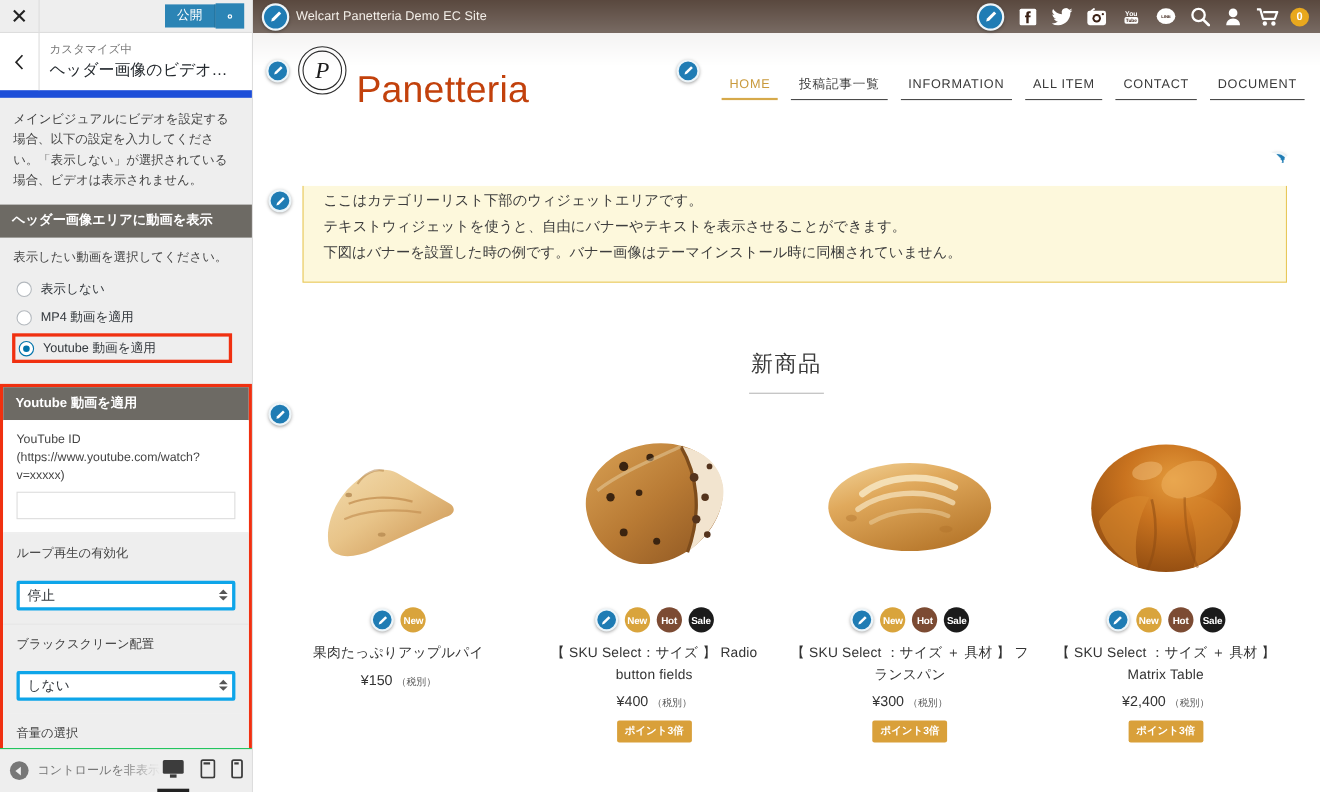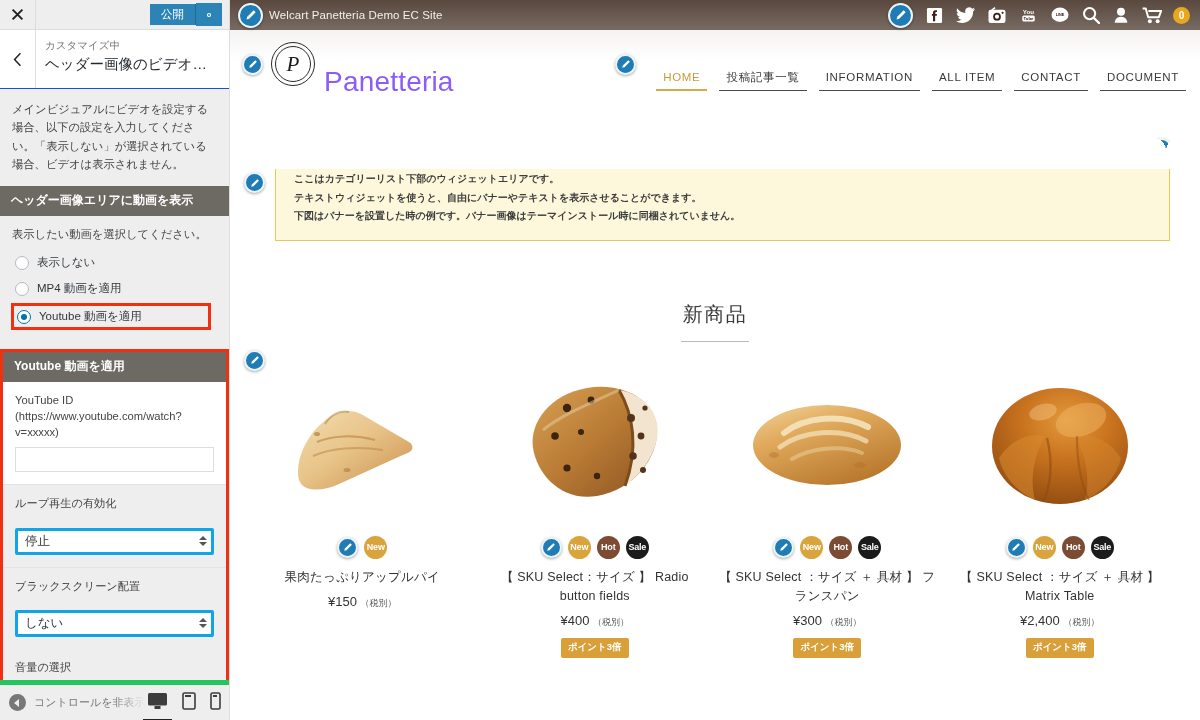--- a/index.html
+++ b/index.html
@@ -32,21 +32,21 @@
     padding: 4px 11px 5px; border: none; cursor: pointer;
     border-right: 1px solid #1f6b94; line-height: 1.1;
   }
   .sb-gear {
     background: #2b84b5; color: #fff; width: 26px; height: 23px;
     display: flex; align-items: center; justify-content: center; cursor: pointer;
   }
   .sb-gear svg { width: 12px; height: 12px; fill: #fff; }
 
   .sb-header {
-    height: 59px; background: #fff; border-bottom: 1px solid #1d4ed8;
+    height: 59px; background: #fff; border-bottom: 7px solid #1d4ed8;
     display: flex; align-items: stretch; flex: 0 0 59px;
   }
   .sb-back {
     width: 36px; display: flex; align-items: center; justify-content: center;
     border-right: 1px solid #ddd; cursor: pointer;
   }
   .sb-back svg { width: 11px; height: 15px; }
   .sb-titles { padding: 9px 10px 0 9px; overflow: hidden; }
   .sb-subtitle { font-size: 10.5px; color: #777; line-height: 1.3; }
   .sb-title {
@@ -103,21 +103,21 @@
     display: flex; flex-direction: column; gap: 2px; pointer-events: none;
   }
   .select-arrows i {
     width: 0; height: 0; border-left: 4px solid transparent;
     border-right: 4px solid transparent; display: block;
   }
   .select-arrows i.up { border-bottom: 4px solid #555; }
   .select-arrows i.dn { border-top: 4px solid #555; }
 
   .sb-footer {
-    height: 40px; flex: 0 0 40px; background: #eee; border-top: 5px solid #22c55e;
+    height: 40px; flex: 0 0 40px; background: #eee; border-top: 1px solid #22c55e;
     display: flex; align-items: center; padding-left: 9px; position: relative;
   }
   .collapse-icon {
     width: 17px; height: 17px; border-radius: 50%; background: #777;
     display: flex; align-items: center; justify-content: center; flex: 0 0 17px;
   }
   .collapse-icon i {
     width: 0; height: 0; border-top: 4px solid transparent;
     border-bottom: 4px solid transparent; border-right: 5px solid #eee;
     margin-right: 2px;
@@ -191,21 +191,21 @@
     border: 1.5px solid #2b2b2b; display: flex; align-items: center; justify-content: center;
     position: relative;
   }
   .brand-logo::after {
     content: ""; position: absolute; inset: 3px; border-radius: 50%; border: 1px solid #2b2b2b;
   }
   .brand-logo span {
     font-family: "Liberation Serif", serif; font-style: italic;
     font-size: 21px; color: #1c1c1c; line-height: 1; position: relative; z-index: 1;
   }
-  .brand-name { font-size: 28px; color: #8b5cf6; letter-spacing: .2px; font-weight: 400; margin-top: 36px; }
+  .brand-name { font-size: 34px; color: #c2410c; letter-spacing: .2px; font-weight: 400; margin-top: 36px; }
   .nav-spacer { flex: 1; }
   .mainnav { display: flex; align-items: flex-end; height: 68px; padding-bottom: 2px; }
   .nav-item {
     font-size: 11.5px; color: #3a3a3a; letter-spacing: .7px; cursor: pointer;
     padding: 0 13px 13px; position: relative; line-height: 1;
     display: flex; align-items: flex-end; height: 100%;
   }
   .nav-item::after {
     content: ""; position: absolute; left: 6px; right: 6px; bottom: 5px;
     height: 1.5px; background: #4a4a4a;
@@ -220,21 +220,21 @@
   }
   .scallop-fill { position: absolute; top: 151px; left: 0; right: 0; height: 18px; background: #fff; z-index: 16; }
 
   .pv-body { position: absolute; top: 152px; left: 0; right: 0; bottom: 0; background: #fff; }
 
   .widget-row { display: flex; align-items: flex-start; padding: 0 0 0 14px; position: relative; }
   .widget-box {
     flex: 1; background: #fdf8dc; border: 1px solid #e8c85a;
     margin: 0 30px 0 10px; padding: 13px 18px 14px;
   }
-  .widget-box p { font-size: 10px; color: #3d3d3d; line-height: 1.85; font-weight: bold; }
+  .widget-box p { font-size: 13px; color: #3d3d3d; line-height: 1.85; }
 
   .section-title-wrap { text-align: center; margin-top: 60px; }
   .section-title { font-size: 20px; color: #3a3a3a; letter-spacing: 1.5px; }
   .section-title-rule { width: 68px; height: 1px; background: #b9b9b9; margin: 13px auto 0; }
 
   .products { display: flex; padding: 22px 24px 0 16px; gap: 0; }
   .product { flex: 1; text-align: center; padding: 0 8px; }
   .prod-img { height: 160px; display: flex; align-items: center; justify-content: center; }
   .prod-badges { display: flex; justify-content: center; align-items: center; gap: 6px; margin-top: 12px; }
   .badge {

